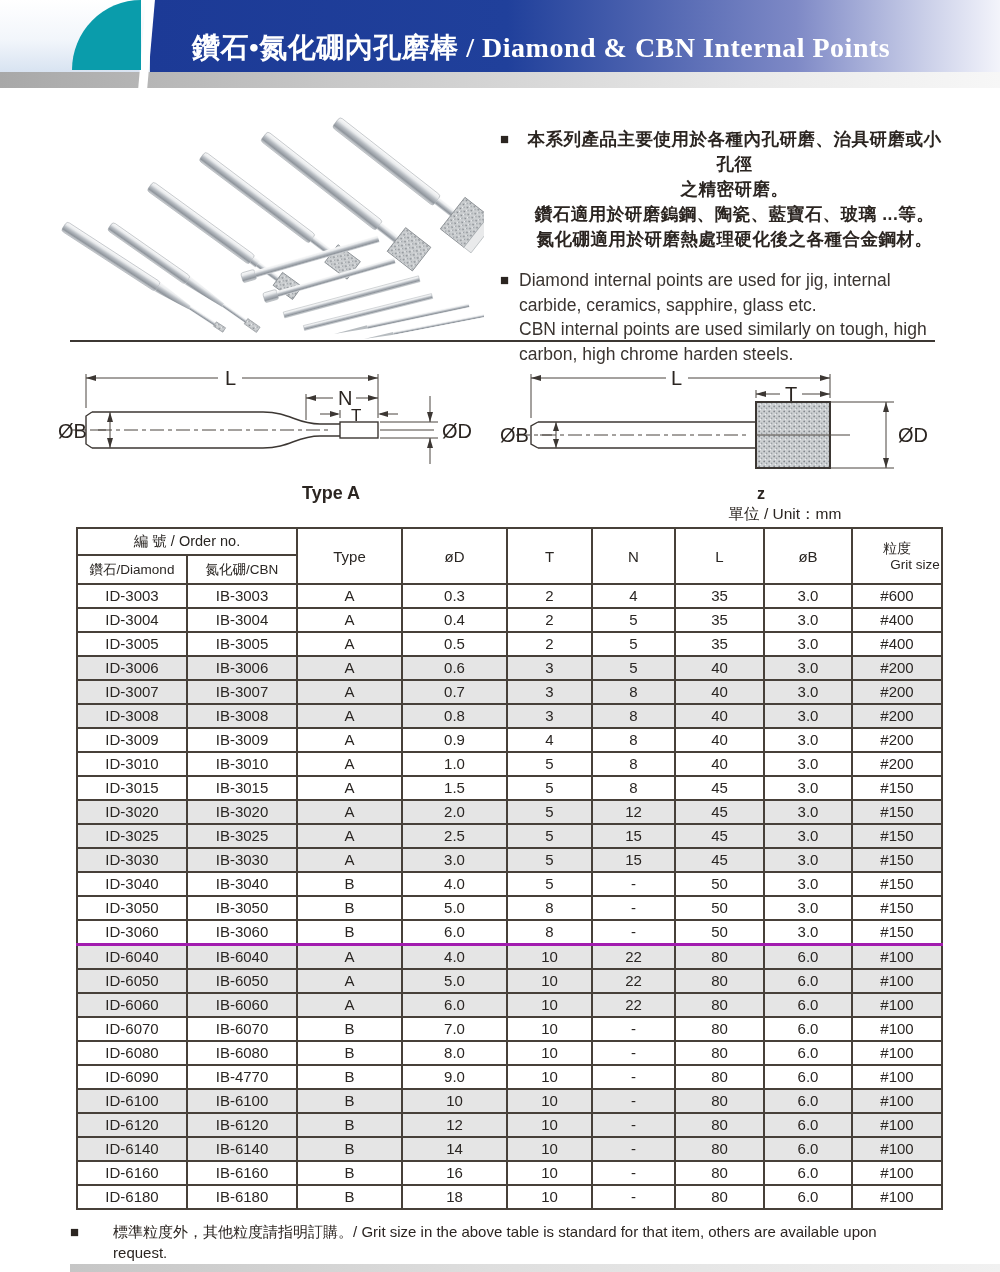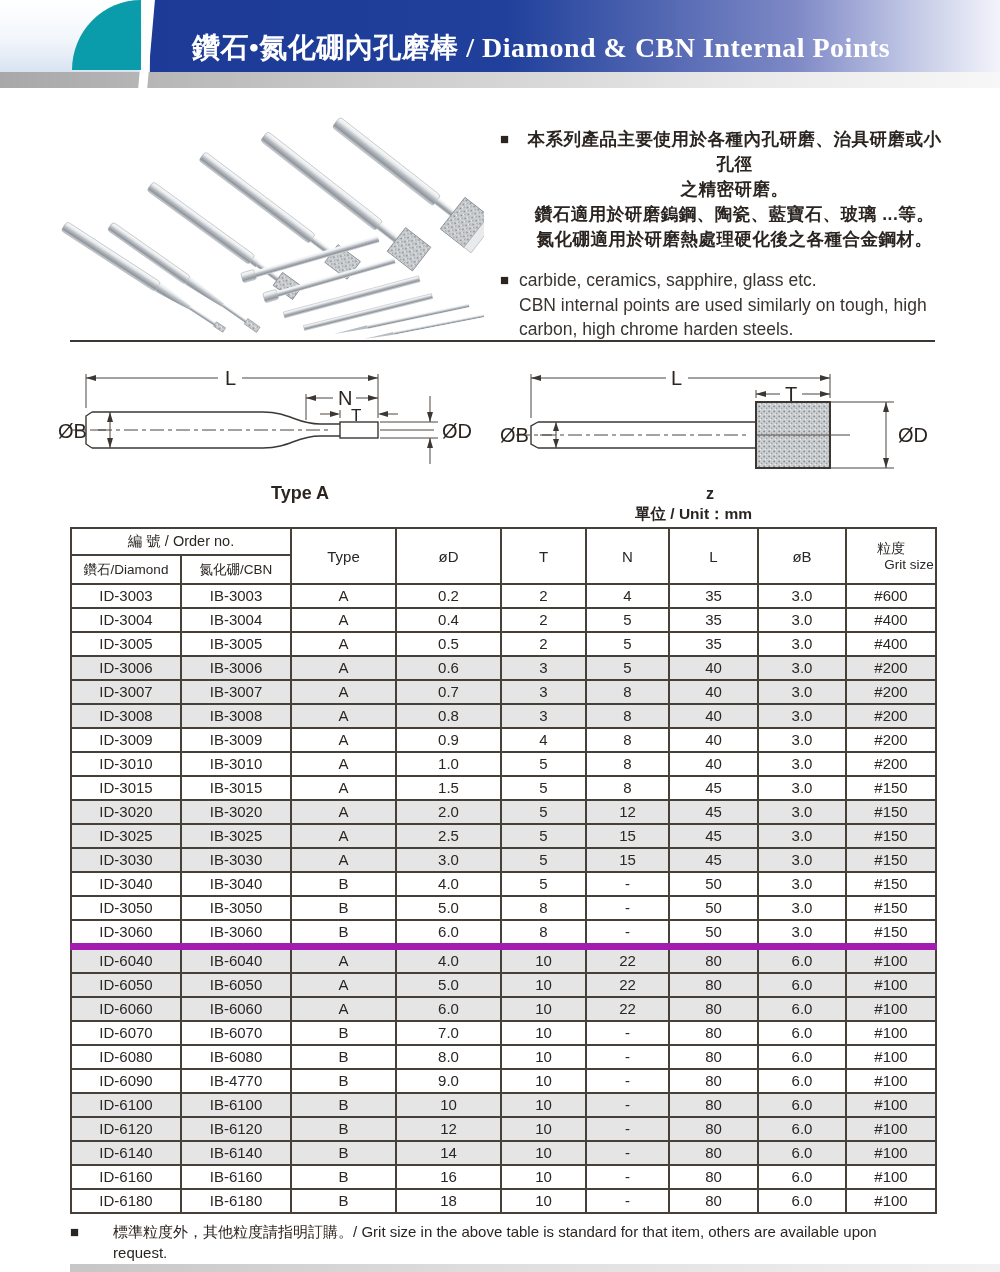--- a/index.html
+++ b/index.html
@@ -25,36 +25,36 @@
   .photo{position:absolute;left:52px;top:108px;width:432px;height:232px;}
   
   .intro{position:absolute;left:500px;top:127px;width:450px;}
   .intro-block{display:flex;gap:10px;margin-bottom:16px;}
   .bullet{font-size:15px;line-height:24px;flex:0 0 auto;}
   .zh-lines div{font-size:17.5px;line-height:25px;font-weight:bold;letter-spacing:.5px;text-align:center;}
   .en-lines div{font-size:17.5px;line-height:24.5px;color:#3a3430;}
   
   .rule{position:absolute;left:70px;top:340px;width:865px;height:2px;background:#3c3733;}
   .diagram{position:absolute;}
-  .diagram-label{position:absolute;font-size:18px;font-weight:bold;text-align:center;color:#2b2521;}
-  .unit-note{position:absolute;left:635px;top:504px;width:300px;text-align:left;
-    font-size:15.5px;font-weight:bold;color:#2b2521;}
-  
-  .spec-table{position:absolute;left:70px;top:527px;}
+  .diagram-label{position:absolute;font-size:18px;font-weight:bold;text-align:right;color:#2b2521;}
+  .unit-note{position:absolute;left:635px;top:504px;width:300px;text-align:center;
+    font-size:15.5px;font-weight:normal;color:#2b2521;}
+  
+  .spec-table{position:absolute;left:76px;top:527px;}
   table{border-collapse:collapse;width:865px;table-layout:fixed;color:#2a2623;}
   th,td{border:2px solid #474039;text-align:center;vertical-align:middle;padding:0;overflow:hidden;}
   thead th{font-weight:normal;}
   .th-group{font-size:14.5px;height:25px;}
   .th-sub{font-size:13.5px;height:27px;}
   .th-col{font-size:15px;}
   .th-grit .l1{font-size:14px;line-height:17px;}
   .th-grit .l2{font-size:13.5px;line-height:15px;margin-left:36px;}
   tbody td{height:22px;font-size:15px;line-height:22px;}
   tr.shade td{background:#e5e5e5;}
-  tr.series-break td{border-top:7px solid #a21caf;}
+  tr.series-break td{border-top:3px solid #a21caf;}
   
   .footnote{position:absolute;left:70px;top:1221px;width:880px;display:flex;gap:9px;}
   .footnote .txt div{font-size:15px;line-height:21px;color:#2b2521;margin-left:25px;}
   .bottom-bar{position:absolute;left:70px;top:1264px;width:930px;height:8px;
     background:linear-gradient(90deg,#c6c6c6 0%,#dedede 45%,#f1f1f1 100%);}
   
   .dline{stroke:#3c3733;stroke-width:1.4;fill:none;}
   .dthin{stroke:#4a443f;stroke-width:1;fill:none;}
   .dtext{font-size:20px;fill:#2b2521;font-family:"Liberation Sans",sans-serif;}
 </style>
@@ -149,20 +149,21 @@
     <div class="zh-lines">
       <div>本系列產品主要使用於各種內孔研磨、治具研磨或小孔徑</div>
       <div>之精密研磨。</div>
       <div>鑽石適用於研磨鎢鋼、陶瓷、藍寶石、玻璃 ...等。</div>
       <div>氮化硼適用於研磨熱處理硬化後之各種合金鋼材。</div>
     </div>
   </div>
   <div class="intro-block">
     <span class="bullet">■</span>
     <div class="en-lines">
+      <div>Diamond internal points are used for jig, internal</div>
       <div>carbide, ceramics, sapphire, glass etc.</div>
       <div>CBN internal points are used similarly on tough, high</div>
       <div>carbon, high chrome harden steels.</div>
     </div>
   </div>
 </div>
 
 <div class="rule"></div>
 
 <svg class="diagram" style="left:58px;top:360px;" width="450" height="130" viewBox="0 0 450 130">
@@ -288,21 +289,21 @@
       <tr>
         <th class="th-sub">鑽石/Diamond</th>
         <th class="th-sub">氮化硼/CBN</th>
       </tr>
     </thead>
     <tbody>
         <tr>
     <td>ID-3003</td>
     <td>IB-3003</td>
     <td>A</td>
-    <td>0.2</td>
+    <td>0.3</td>
     <td>2</td>
     <td>4</td>
     <td>35</td>
     <td>3.0</td>
     <td>#600</td>
   </tr>
         <tr>
     <td>ID-3004</td>
     <td>IB-3004</td>
     <td>A</td>

